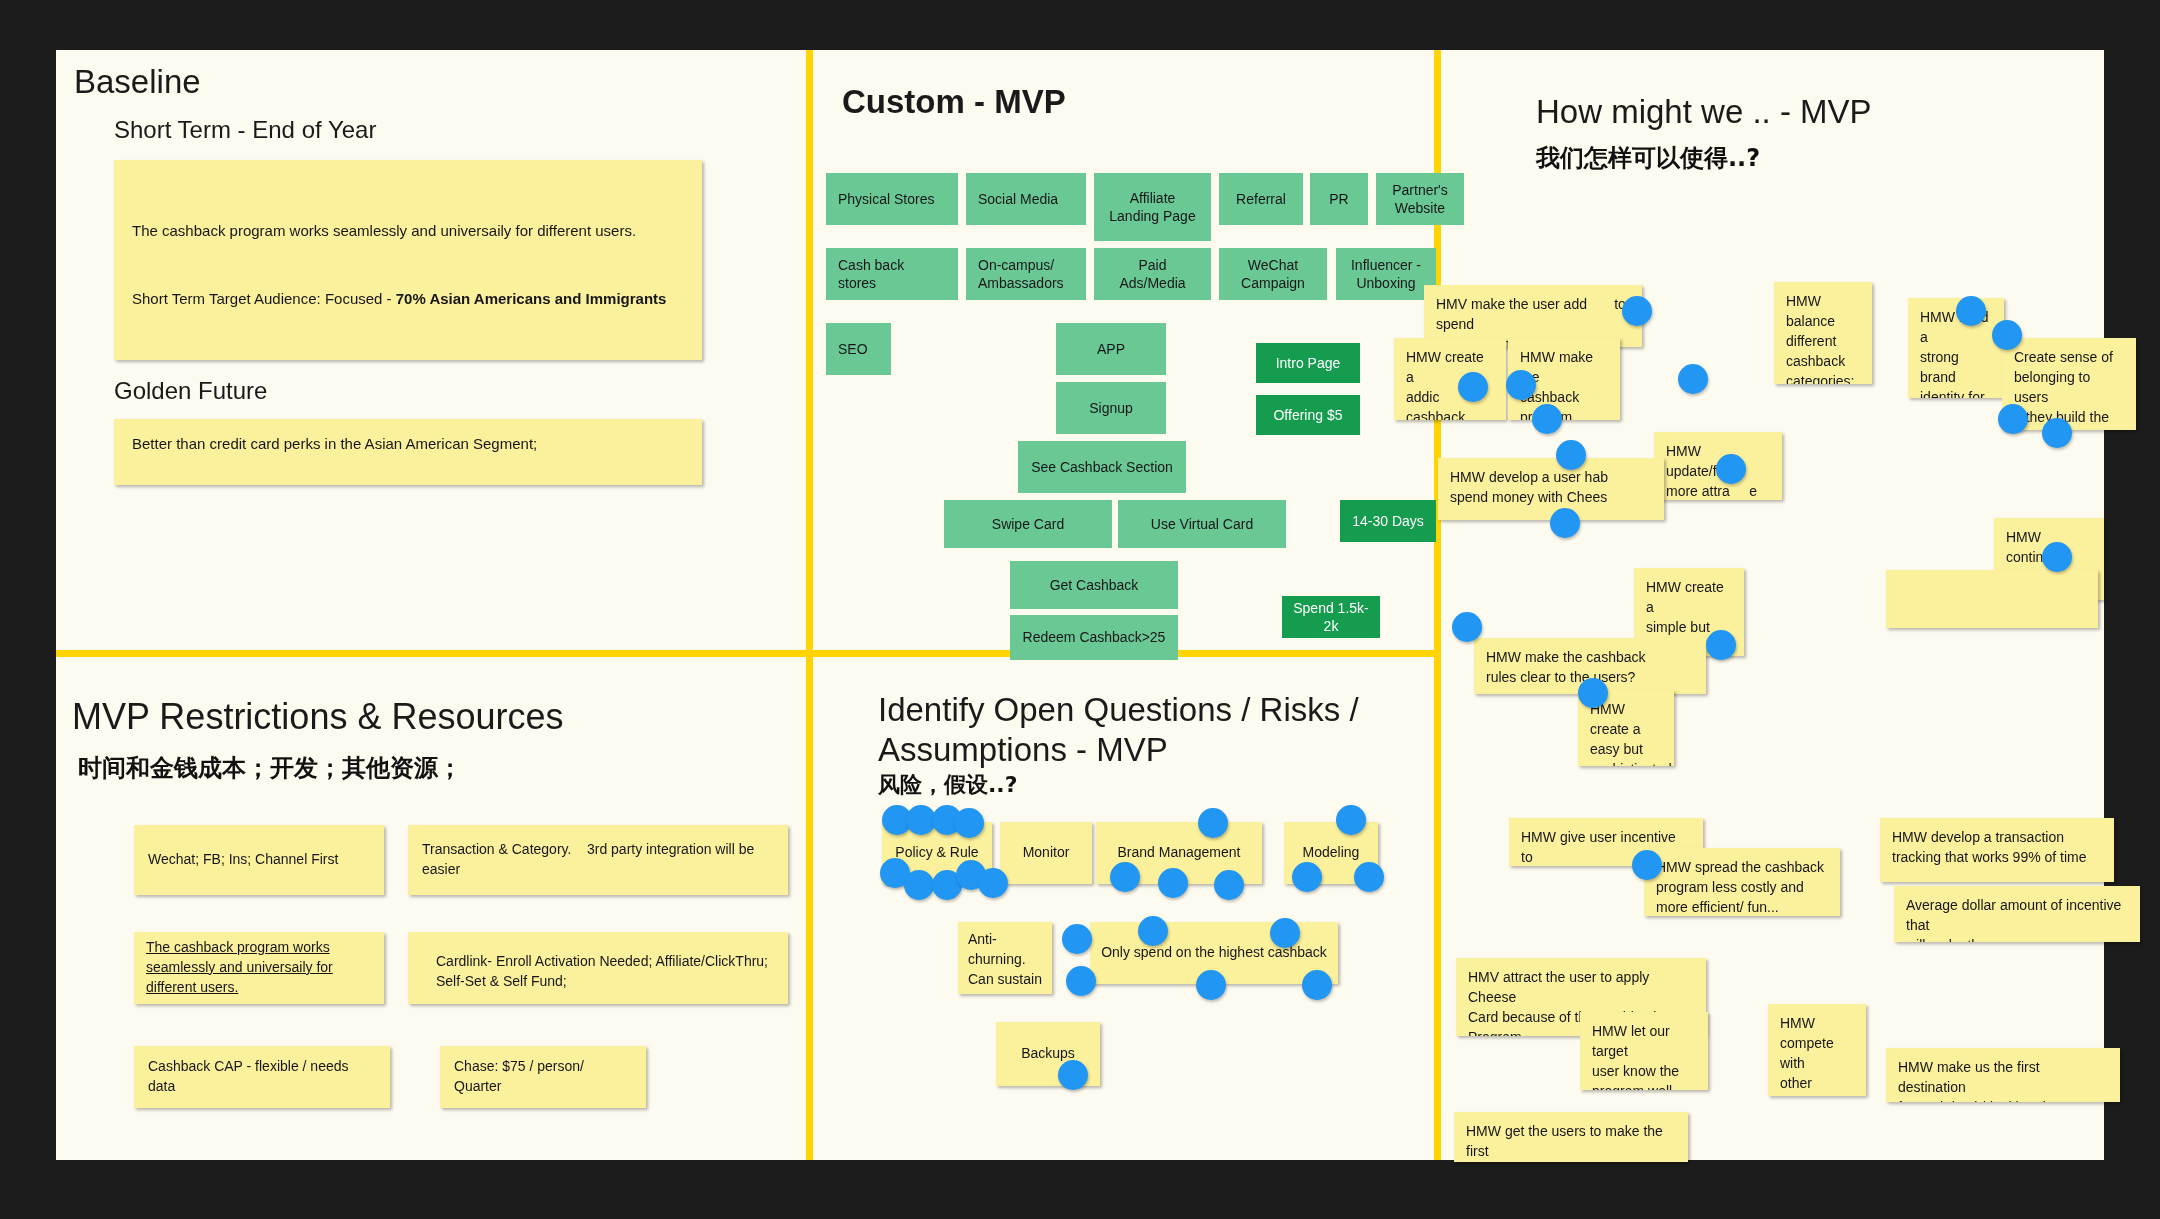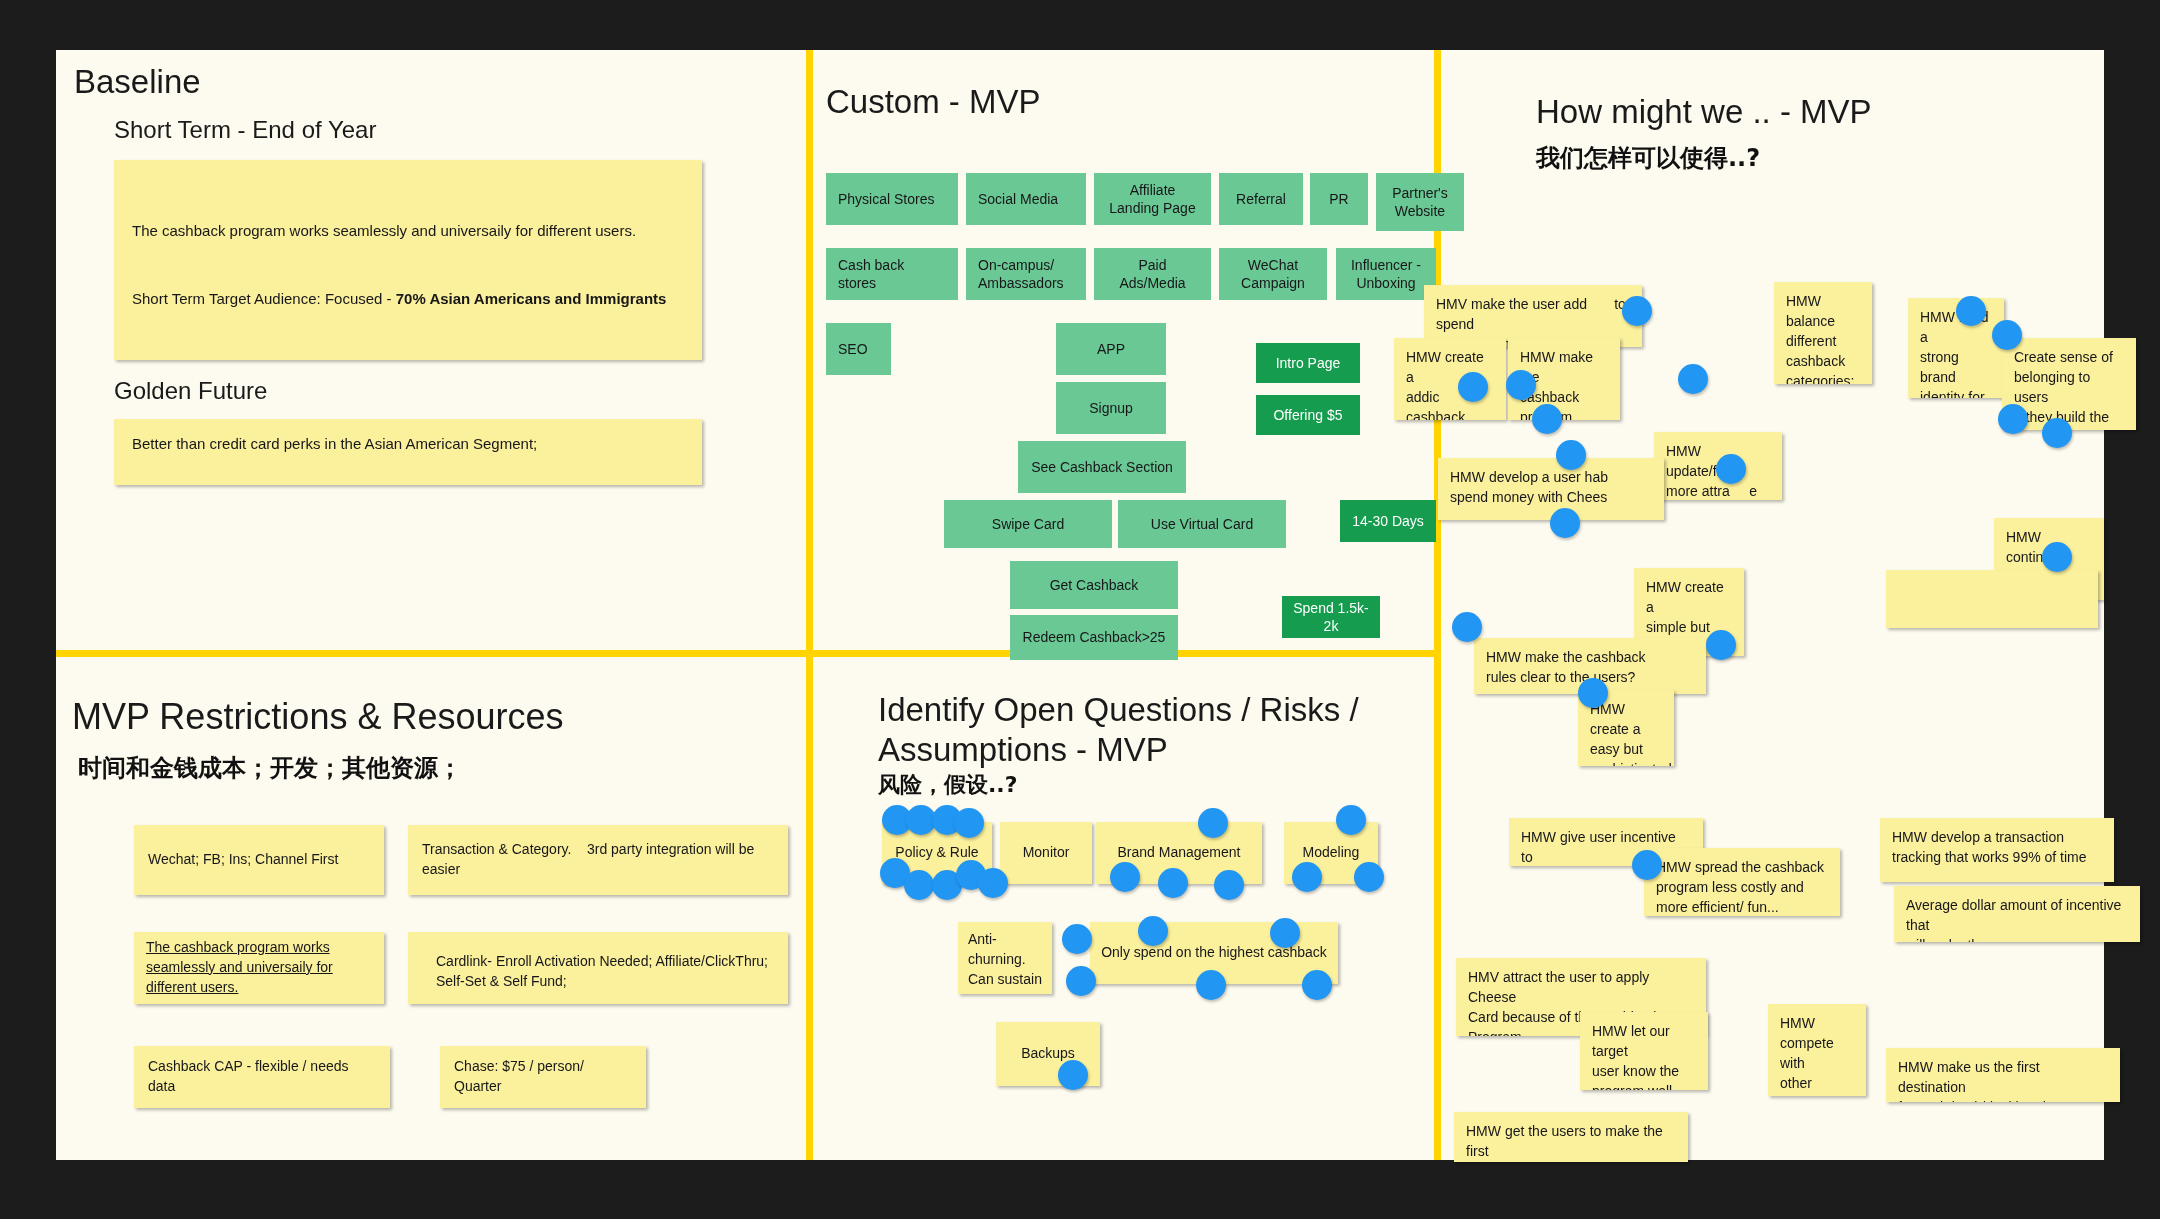--- a/index.html
+++ b/index.html
@@ -78,29 +78,29 @@
     
     
     
     
     
   </div>
 
   <div class="h-mid" style="left:58px;top:327px;">Golden Future</div>
   <div class="note lg" style="left:58px;top:369px;width:588px;height:66px;">Better than credit card perks in the Asian American Segment;</div>
 
-  <div class="h-big" style="left:770px;top:32px;">Custom - MVP</div>
+  <div class="h-big" style="left:786px;top:32px;font-weight:bold;">Custom - MVP</div>
 
   <div class="grn left" style="left:770px;top:123px;width:132px;height:52px;">Physical Stores</div>
   <div class="grn left" style="left:910px;top:123px;width:120px;height:52px;">Social Media</div>
-  <div class="grn" style="left:1038px;top:123px;width:117px;height:52px;">Affiliate
+  <div class="grn" style="left:1038px;top:123px;width:117px;height:68px;">Affiliate
 Landing Page</div>
   <div class="grn" style="left:1163px;top:123px;width:84px;height:52px;text-align:center;">Referral</div>
   <div class="grn" style="left:1254px;top:123px;width:58px;height:52px;">PR</div>
-  <div class="grn" style="left:1320px;top:123px;width:88px;height:58px;">Partner's
+  <div class="grn" style="left:1320px;top:123px;width:88px;height:52px;">Partner's
 Website</div>
 
   <div class="grn left" style="left:770px;top:198px;width:132px;height:52px;">Cash back
 stores</div>
   <div class="grn left" style="left:910px;top:198px;width:120px;height:52px;">On-campus/
 Ambassadors</div>
   <div class="grn" style="left:1038px;top:198px;width:117px;height:52px;">Paid
 Ads/Media</div>
   <div class="grn" style="left:1163px;top:198px;width:108px;height:52px;">WeChat
 Campaign</div>

